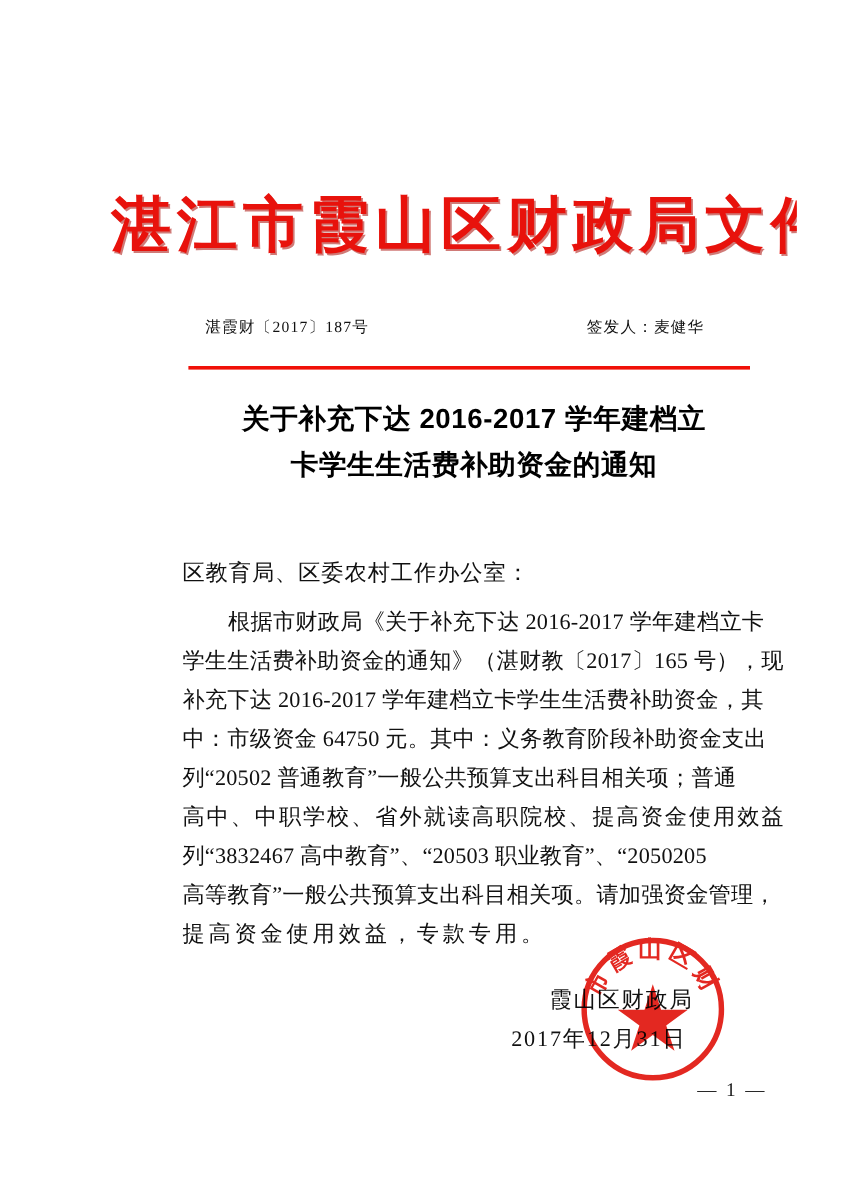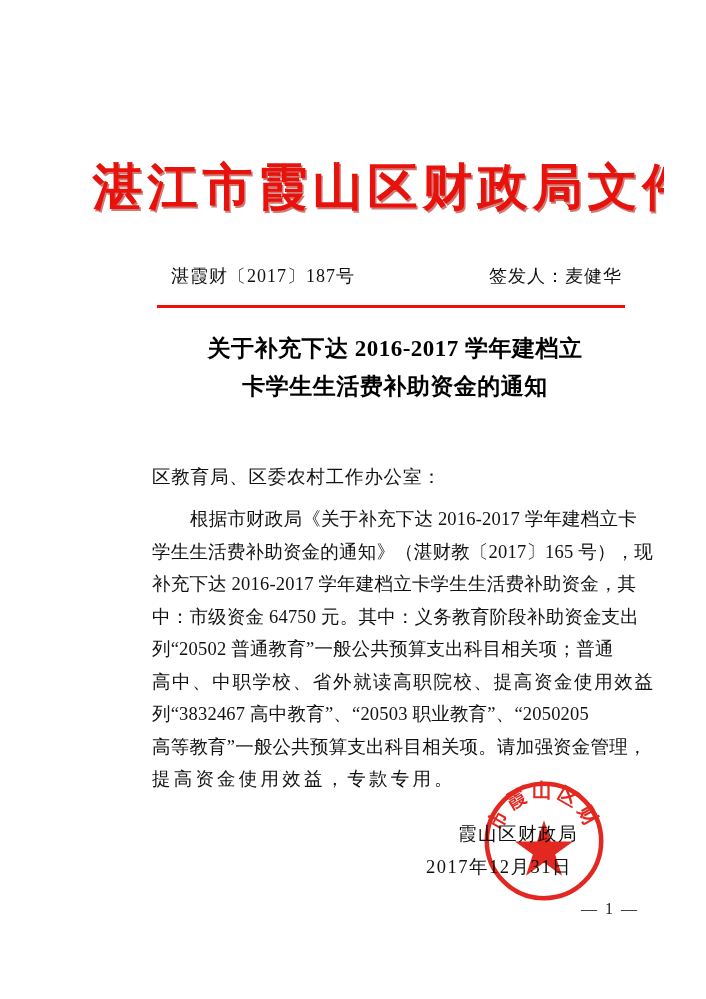--- a/index.html
+++ b/index.html
@@ -38,21 +38,21 @@
     white-space: nowrap;
   }
 
   
   .docnum-row {
     position: absolute;
     left: 115px;
     top: 264px;
     width: 470px;
     height: 24px;
-    font-size: 18px;
+    font-size: 13px;
     letter-spacing: 1px;
     white-space: nowrap;
   }
   .docnum {
     position: absolute;
     left: 14px;
     top: 0;
   }
   .signer {
     position: absolute;
@@ -70,21 +70,21 @@
     background: #f01008;
   }
 
   
   .doc-title {
     position: absolute;
     left: 103px;
     top: 330px;
     width: 500px;
     text-align: center;
-    font-family: Liberation Serif, serif;
+    font-family: Liberation Sans, sans-serif;
     font-weight: 700;
     font-size: 23px;
     line-height: 38px;
     letter-spacing: 0.5px;
     color: #000000;
   }
   .doc-title .tline { display: block; white-space: nowrap; }
 
   
   .recipient {

